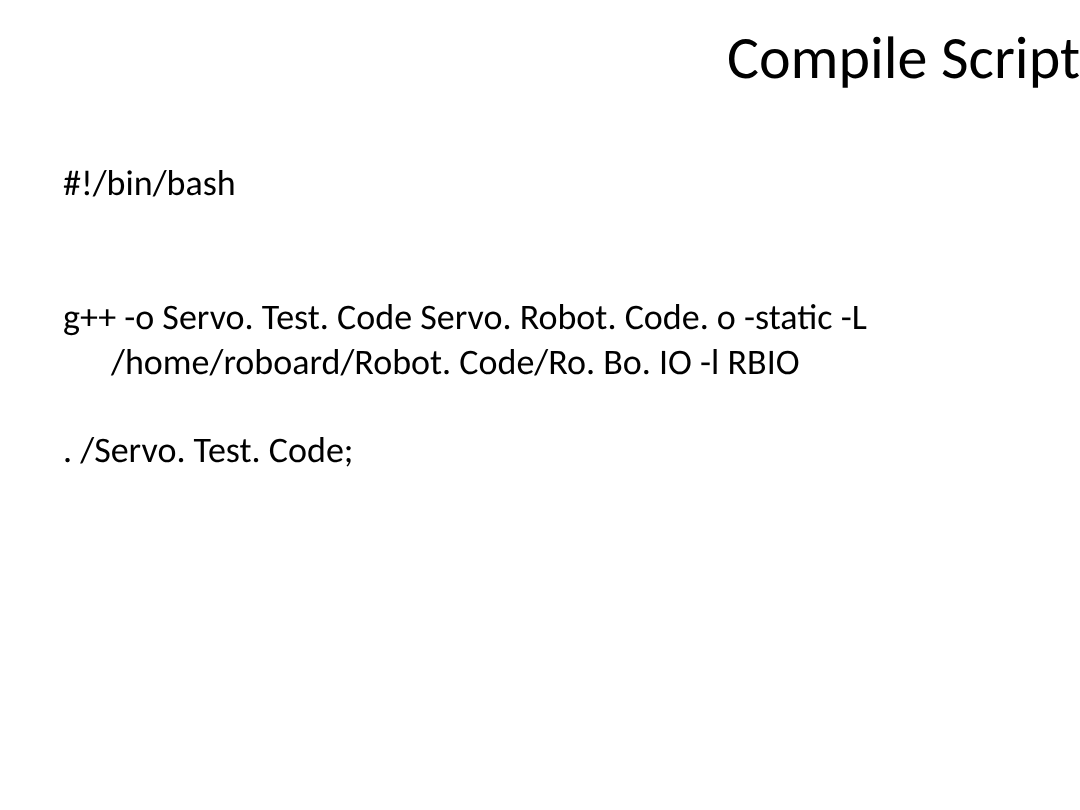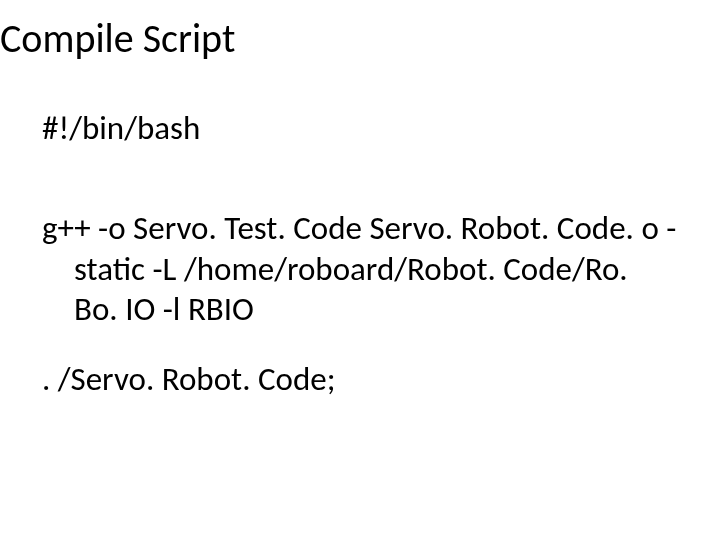--- a/index.html
+++ b/index.html
@@ -16,31 +16,31 @@
     position: relative;
     width: 720px;
     height: 540px;
     box-sizing: border-box;
   }
   .title {
     position: absolute;
     top: 14px;
     left: 0;
     width: 720px;
-    text-align: left;
+    text-align: right;
     font-size: 40px;
     font-weight: 400;
     letter-spacing: 0px;
   }
   .body {
     position: absolute;
     top: 108px;
     left: 42px;
     right: 42px;
-    font-size: 33px;
+    font-size: 24px;
     line-height: 1.22;
   }
   .body p {
     margin: 0;
   }
   .gap {
     height: 30px;
   }
   .hang {
     padding-left: 32px;
@@ -53,16 +53,16 @@
 <div class="slide">
 
   <div class="title">Compile Script</div>
 
   <div class="body">
     <p>#!/bin/bash</p>
     <div class="gap"></div>
     <div class="gap"></div>
     <p class="hang">g++ -o Servo. Test. Code Servo. Robot. Code. o -static -L /home/roboard/Robot. Code/Ro. Bo. IO -l RBIO</p>
     <div class="gap"></div>
-    <p>. /Servo. Robot. Code;</p>
+    <p>. /Servo. Test. Code;</p>
   </div>
 
 </div>
 
 </body></html>

